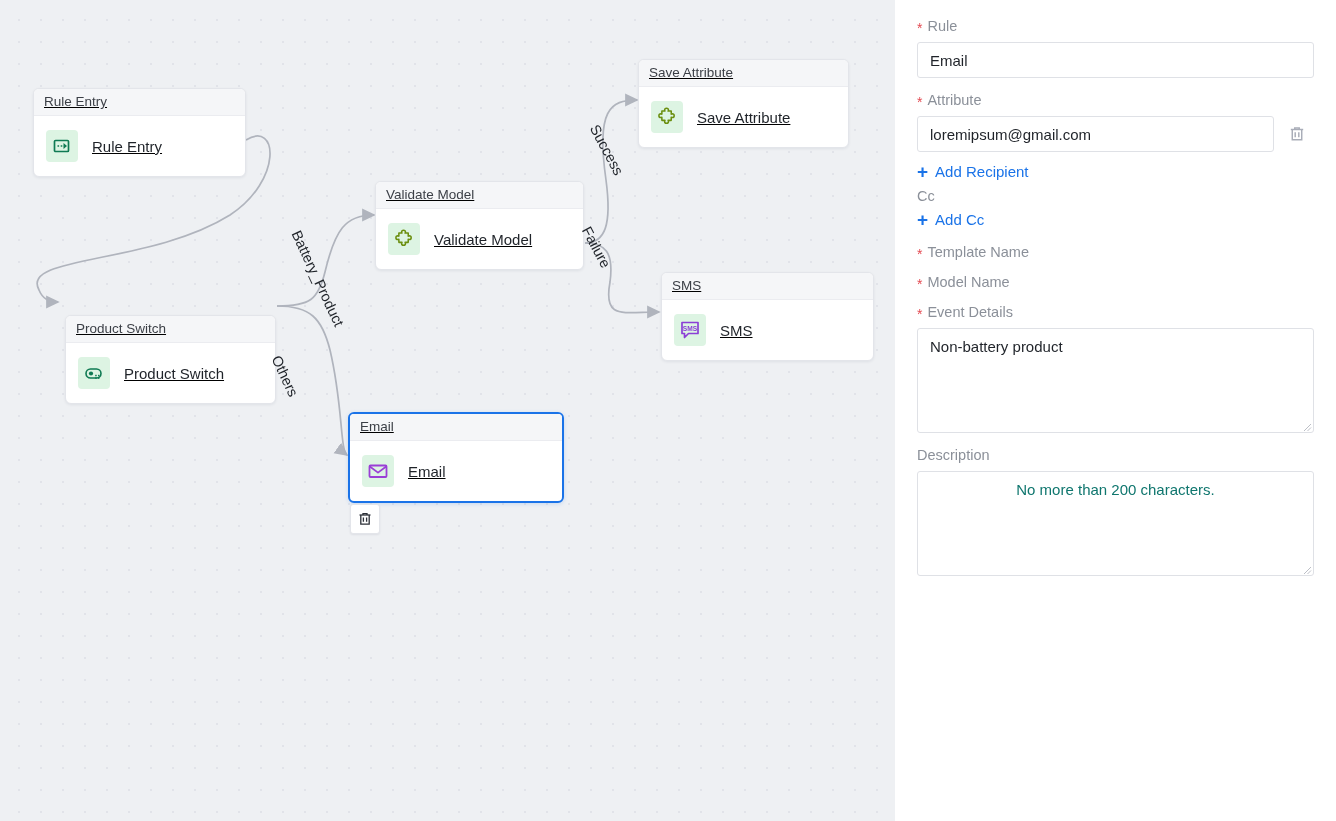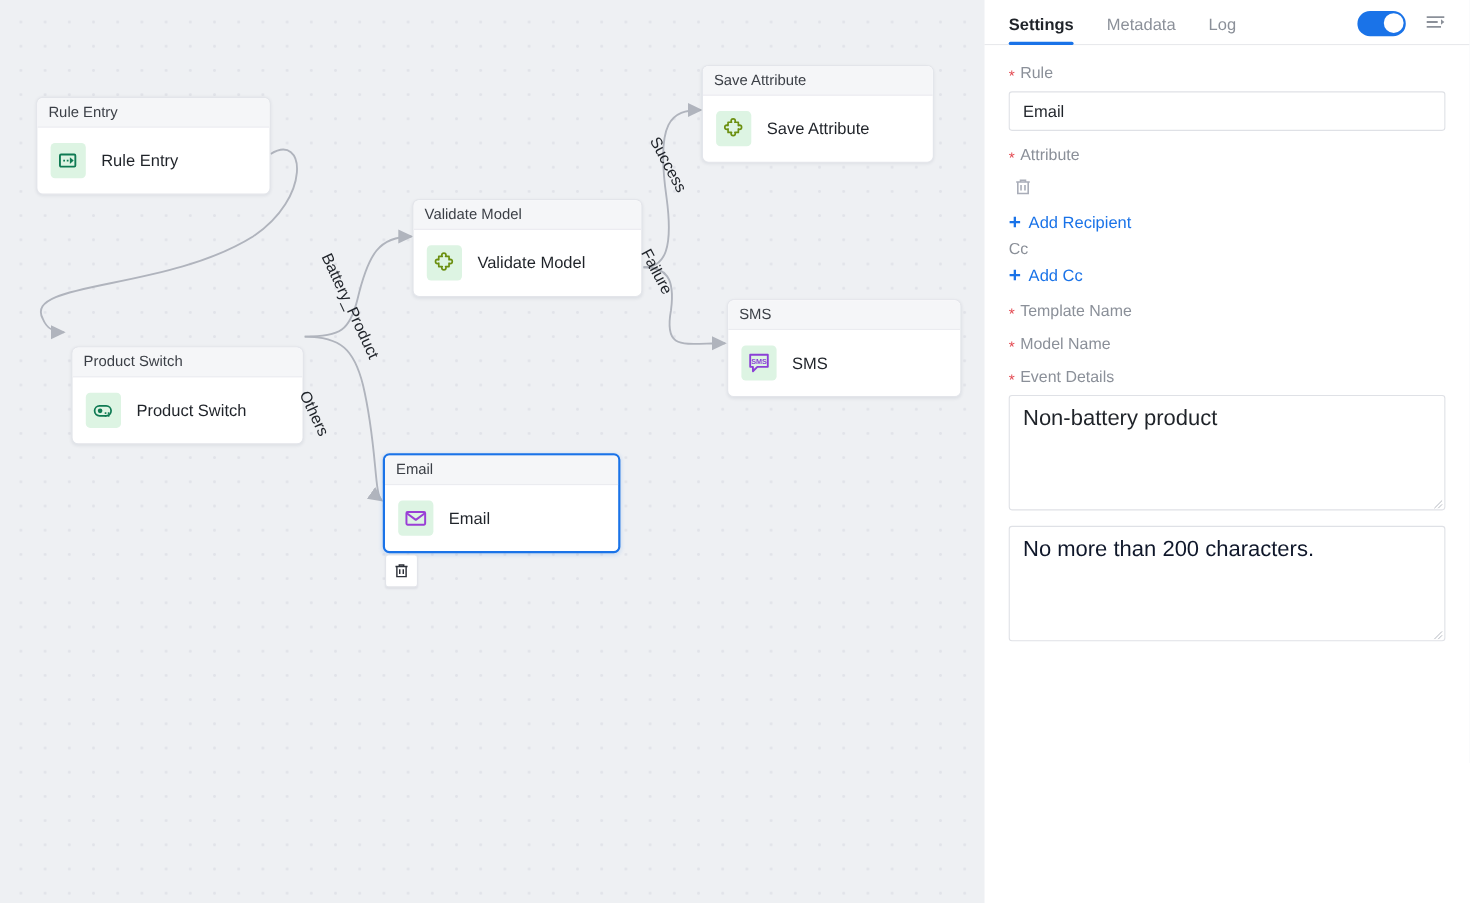--- a/index.html
+++ b/index.html
@@ -23,20 +23,21 @@
   }
   .edges { position: absolute; left: 0; top: 0; width: 895px; height: 821px; pointer-events: none; }
 
   .node {
     position: absolute;
     background: #ffffff;
     border: 1px solid #e3e5ea;
     border-radius: 6px;
     box-shadow: 0 1px 3px rgba(20,30,60,.07);
     overflow: hidden;
+    text-decoration: underline;
   }
   .node.selected { border: 2px solid #1a73e8; box-shadow: 0 1px 4px rgba(26,115,232,.18); }
   .node-header {
     background: #f5f6f8;
     border-bottom: 1px solid #ebecf0;
     height: 27px;
     line-height: 26px;
     padding: 0 10px;
     font-size: 13.5px;
     color: #3b3f46;
@@ -147,26 +148,26 @@
     display: inline-flex; align-items: center; gap: 7px;
     color: #1a73e8; font-size: 15px; cursor: pointer;
     margin-top: 10px;
   }
   .plus { font-size: 19px; line-height: 1; font-weight: bold; }
 
   .textarea {
     width: 100%;
     border: 1px solid #dfe1e6; border-radius: 3px;
     padding: 9px 12px;
-    font-size: 20px; color: #1f2329;
+    font-size: 15px; color: #1f2329;
     font-family: "Liberation Sans", sans-serif;
     resize: none; background: #fff;
     position: relative;
   }
-  .textarea.placeholder { color: #0f172a; }
+  .textarea.placeholder { color: #0f766e; text-align: center; }
   .ta-grip {
     position: absolute; right: 2px; bottom: 1px; width: 12px; height: 12px;
     pointer-events: none;
   }
   .ta-wrap { position: relative; }
 </style>
 </head>
 <body>
 
 <div class="app">
@@ -286,53 +287,38 @@
     </div>
 
     <div class="edge-label" style="left:303px; top:228px; transform:rotate(65deg);">Battery_Product</div>
     <div class="edge-label" style="left:283px; top:353px; transform:rotate(65deg);">Others</div>
     <div class="edge-label" style="left:601px; top:122px; transform:rotate(62deg);">Success</div>
     <div class="edge-label" style="left:593px; top:224px; transform:rotate(62deg);">Failure</div>
   </div>
 
   <div class="panel">
 
-    <div class="panel-tabs">
-      <div class="tab active">Settings</div>
-      <div class="tab">Metadata</div>
-      <div class="tab">Log</div>
-      <div class="tabs-right">
-        <div class="switch">
-          <div class="knob"></div>
-        </div>
-        <div class="icon-btn">
-          <svg width="20" height="18" viewBox="0 0 20 18" fill="none" stroke="#8b9099" stroke-width="1.6">
-            <path d="M2,3.5 h16 M2,8 h10 M2,12.5 h13"></path>
-            <path d="M15,5.5 L18,8 L15,10.5 z" fill="#8b9099" stroke="none"></path>
-          </svg>
-        </div>
-      </div>
-    </div>
 
     <div class="panel-body">
 
       <div class="field">
         <div class="field-label">
           <span class="req">*</span>
           <span>Rule</span>
         </div>
         <div class="input">Email</div>
       </div>
 
       <div class="field" style="margin-bottom:6px;">
         <div class="field-label">
           <span class="req">*</span>
           <span>Attribute</span>
         </div>
         <div class="input-row">
+          <div class="input" style="max-width:357px;">loremipsum@gmail.com</div>
           <div class="icon-btn">
             <svg width="18" height="18" viewBox="0 0 16 16" fill="none" stroke="#a9adb8" stroke-width="1.3">
               <path d="M2.5,4 h11"></path>
               <path d="M6,4 v-1.4 h4 v1.4"></path>
               <path d="M3.8,4 v9.2 h8.4 v-9.2"></path>
               <path d="M6.4,6.4 v4.4 M9.6,6.4 v4.4"></path>
             </svg>
           </div>
         </div>
         <div class="add-link">
@@ -372,20 +358,23 @@
         </div>
         <div class="ta-wrap">
           <div class="textarea" style="height:105px;">Non-battery product</div>
           <svg class="ta-grip" viewBox="0 0 12 12">
             <path d="M11,4 L4,11 M11,7.5 L7.5,11" stroke="#b4b8c0" stroke-width="0.9"></path>
           </svg>
         </div>
       </div>
 
       <div class="field">
+        <div class="field-label">
+          <span>Description</span>
+        </div>
         <div class="ta-wrap">
           <div class="textarea placeholder" style="height:105px;">No more than 200 characters.</div>
           <svg class="ta-grip" viewBox="0 0 12 12">
             <path d="M11,4 L4,11 M11,7.5 L7.5,11" stroke="#b4b8c0" stroke-width="0.9"></path>
           </svg>
         </div>
       </div>
 
     </div>
   </div>

